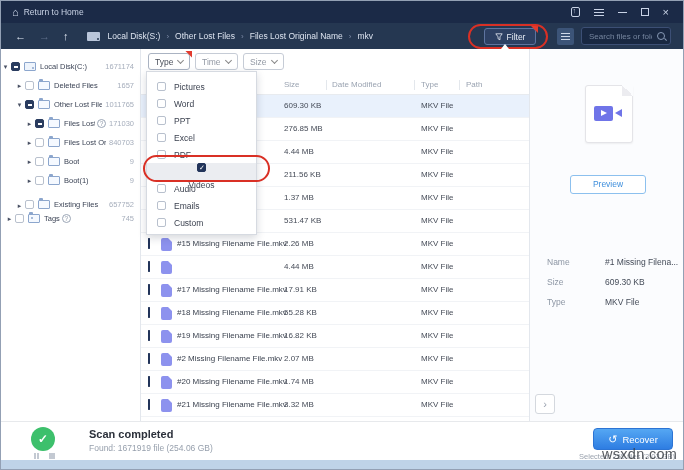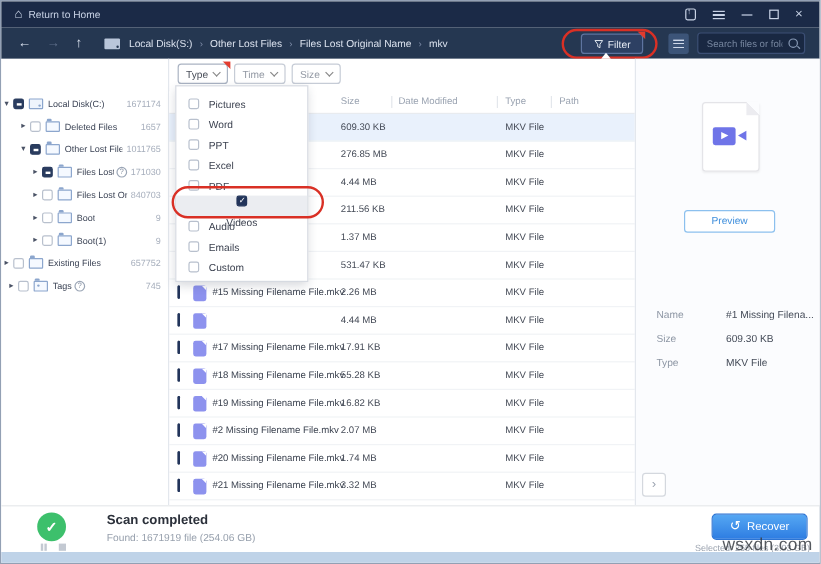--- a/index.html
+++ b/index.html
@@ -187,21 +187,21 @@
       <span class="lines"></span>
     </div>
     <div class="searchbox">
       <input type="text" placeholder="Search files or folders" style="">
       <span class="mag"></span>
     </div>
   </div>
 
   <div class="main">
     <div class="sidebar">
-        <div class="tree-row" style="padding-left: 0; margin-top: 20px;">
+        <div class="tree-row" style="padding-left: 0;">
           <span class="tree-arrow">▾</span>
           <span class="cb partial"></span>
           <span class="ico-disk"></span>
           <span class="tree-label">Local Disk(C:)</span>
           <span class="tree-count">1671174</span>
         </div>
         <div class="tree-row" style="padding-left: 14px;">
           <span class="tree-arrow">▸</span>
           <span class="cb off"></span>
           <span class="ico-folder"></span>
@@ -237,21 +237,21 @@
           <span class="tree-label">Boot</span>
           <span class="tree-count">9</span>
         </div>
         <div class="tree-row" style="padding-left: 24px;">
           <span class="tree-arrow">▸</span>
           <span class="cb off"></span>
           <span class="ico-folder"></span>
           <span class="tree-label">Boot(1)</span>
           <span class="tree-count">9</span>
         </div>
-        <div class="tree-row" style="">
+        <div class="tree-row" style="padding-left: 14px; align-items: flex-end;">
           <span class="tree-arrow">▸</span>
           <span class="cb off"></span>
           <span class="ico-folder"></span>
           <span class="tree-label">Existing Files</span>
           <span class="tree-count">657752</span>
         </div>
         <div class="tree-row" style="padding-left: 4px;">
           <span class="tree-arrow">▸</span>
           <span class="cb off"></span>
           <span class="ico-tag"></span>

